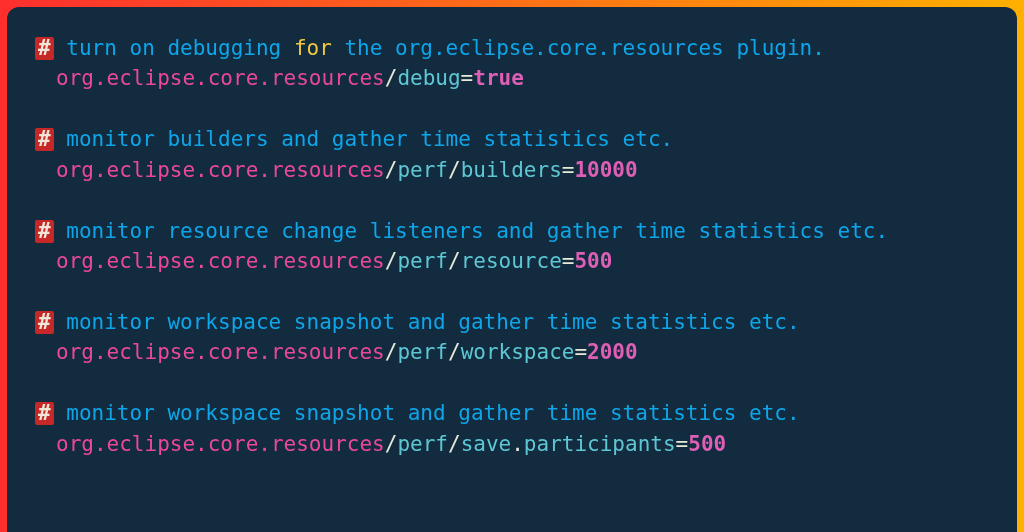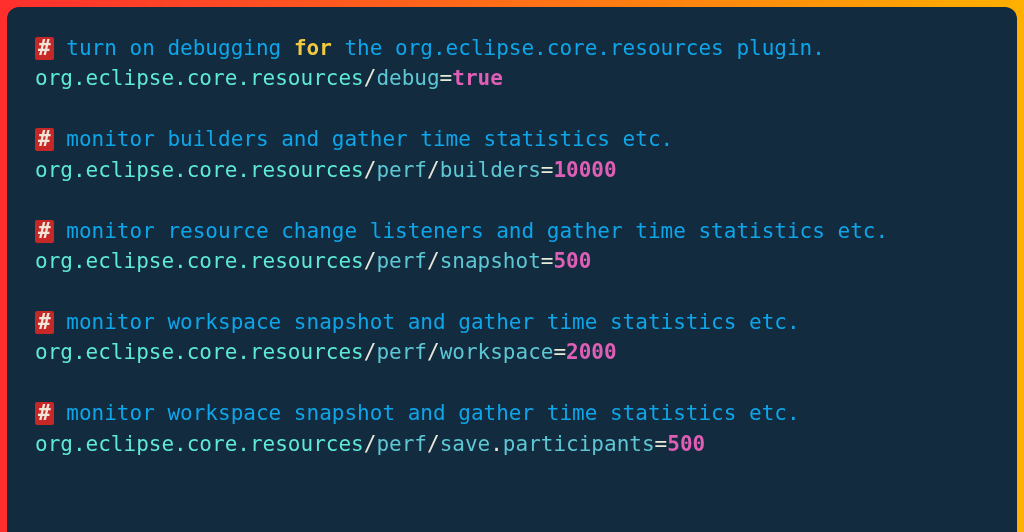--- a/index.html
+++ b/index.html
@@ -38,39 +38,39 @@
   .hash {
     display: inline-block;
     background: #c62828;
     color: #efe6d8;
     font-weight: 600;
     padding: 0 3px;
     border-radius: 2px;
     line-height: 1.1;
   }
   .cm   { color: #0ea5e9; }       
-  .kw   { color: #f0c93e; font-weight: 700; }  
-  .path { color: #5eead4; }       
+  .kw   { color: #f0c93e; font-weight: 400; }  
+  .path { color: #ec4899; margin-left: 21px; }       
   .sl   { color: #e7e9d9; }       
   .seg  { color: #5ec7d4; margin-top: 37px; }       
   .eq   { color: #e7e9d9; }       
   .lit  { color: #e05fb6; font-weight: 700; } 
 </style>
 </head>
 <body>
 <div class="frame">
   <div class="panel">
     <pre class="code"><span><span class="hash">#</span><span class="cm"> turn on debugging </span><span class="kw">for</span><span class="cm"> the org.eclipse.core.resources plugin.</span></span>
 <span><span class="path">org.eclipse.core.resources</span><span class="sl">/</span><span class="seg">debug</span><span class="eq">=</span><span class="lit">true</span></span>
 
 <span><span class="hash">#</span><span class="cm"> monitor builders and gather time statistics etc.</span></span>
 <span><span class="path">org.eclipse.core.resources</span><span class="sl">/</span><span class="seg">perf</span><span class="sl">/</span><span class="seg">builders</span><span class="eq">=</span><span class="lit">10000</span></span>
 
 <span><span class="hash">#</span><span class="cm"> monitor resource change listeners and gather time statistics etc.</span></span>
-<span><span class="path">org.eclipse.core.resources</span><span class="sl">/</span><span class="seg">perf</span><span class="sl">/</span><span class="seg">snapshot</span><span class="eq">=</span><span class="lit">500</span></span>
+<span><span class="path">org.eclipse.core.resources</span><span class="sl">/</span><span class="seg">perf</span><span class="sl">/</span><span class="seg">resource</span><span class="eq">=</span><span class="lit">500</span></span>
 
 <span><span class="hash">#</span><span class="cm"> monitor workspace snapshot and gather time statistics etc.</span></span>
 <span><span class="path">org.eclipse.core.resources</span><span class="sl">/</span><span class="seg">perf</span><span class="sl">/</span><span class="seg">workspace</span><span class="eq">=</span><span class="lit">2000</span></span>
 
 <span><span class="hash">#</span><span class="cm"> monitor workspace snapshot and gather time statistics etc.</span></span>
 <span><span class="path">org.eclipse.core.resources</span><span class="sl">/</span><span class="seg">perf</span><span class="sl">/</span><span class="seg">save</span><span class="sl">.</span><span class="seg">participants</span><span class="eq">=</span><span class="lit">500</span></span></pre>
   </div>
 </div>
 
 </body></html>

